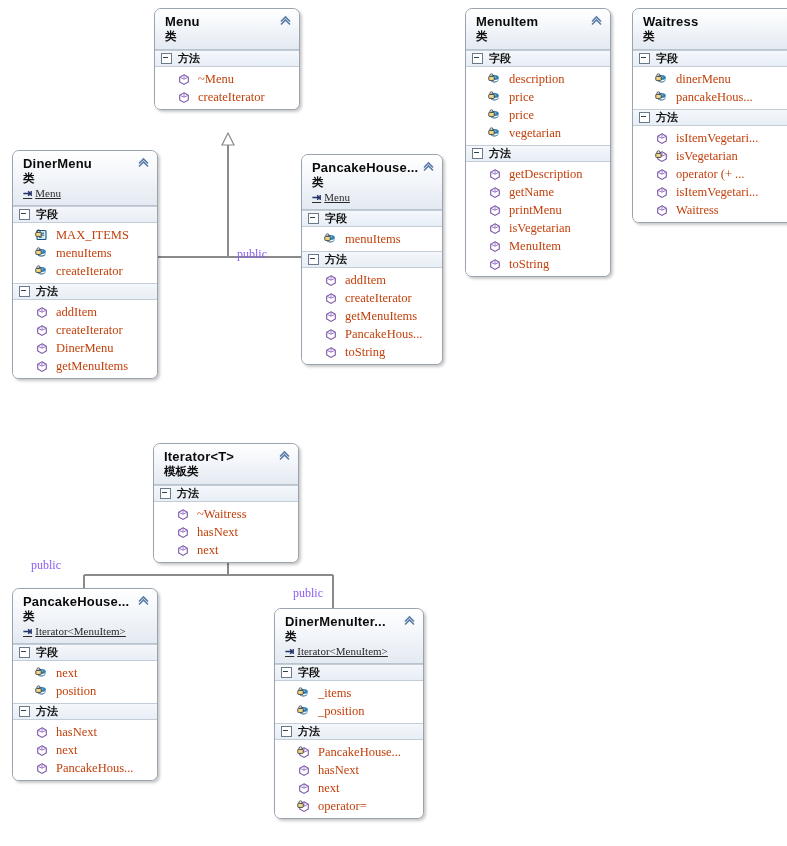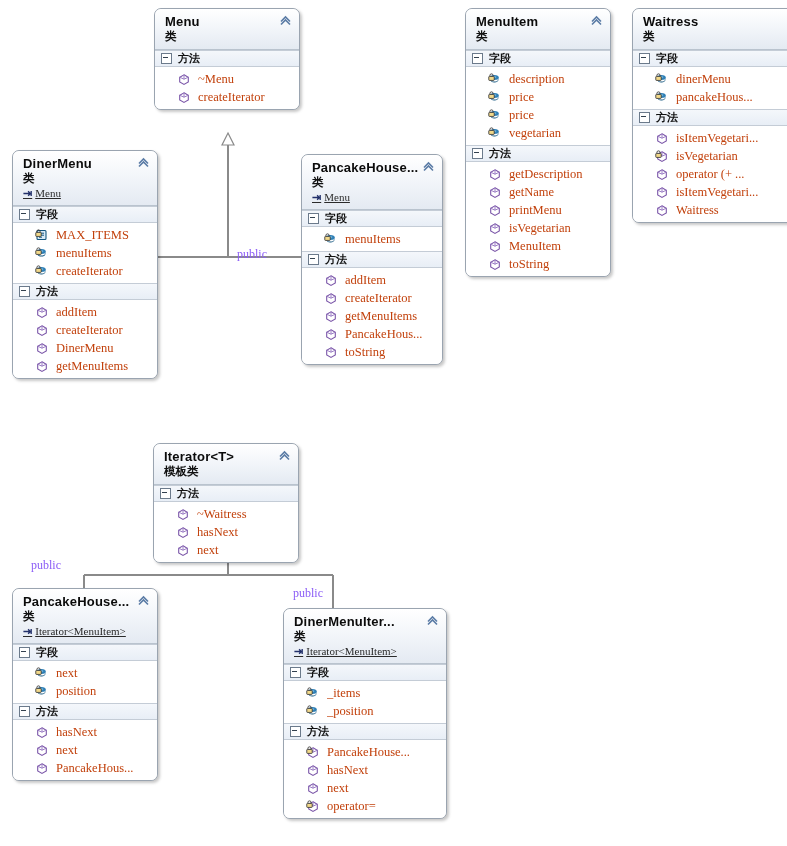--- a/index.html
+++ b/index.html
@@ -704,21 +704,21 @@
             <svg width="14" height="14" viewBox="0 0 14 14">
               <path d="M7 1.8 L11.3 4.2 L11.3 9 L7 11.4 L2.7 9 L2.7 4.2 Z" fill="none" stroke="#7a55a8" stroke-width="1.1"></path>
               <path d="M7 1.8 L7 6.2 M7 6.2 L2.7 4.2 M7 6.2 L11.3 4.2" stroke="#9a7cc4" stroke-width="1" fill="none"></path>
             </svg>
           </span>
           <span class="tx">PancakeHous...</span>
         </div>
     </div>
   </div>
 
-  <div class="cls" style="left:283px;top:608px;width:164px;">
+  <div class="cls" style="left:274px;top:608px;width:150px;">
     <div class="cls-head">
       <div class="cls-name">DinerMenuIter...</div>
       <div class="cls-kind">类</div>
       <div class="cls-base"><span class="arr">⇥</span><span>Iterator&lt;MenuItem&gt;</span></div>
       <div class="chev">
         <svg width="13" height="13" viewBox="0 0 13 13">
             <path d="M2 7.5 L6.5 3 L11 7.5" stroke="#5b7ca6" stroke-width="1.6" fill="none"></path>
             <path d="M2 10.5 L6.5 6 L11 10.5" stroke="#5b7ca6" stroke-width="1.6" fill="none"></path>
           </svg>
       </div>

